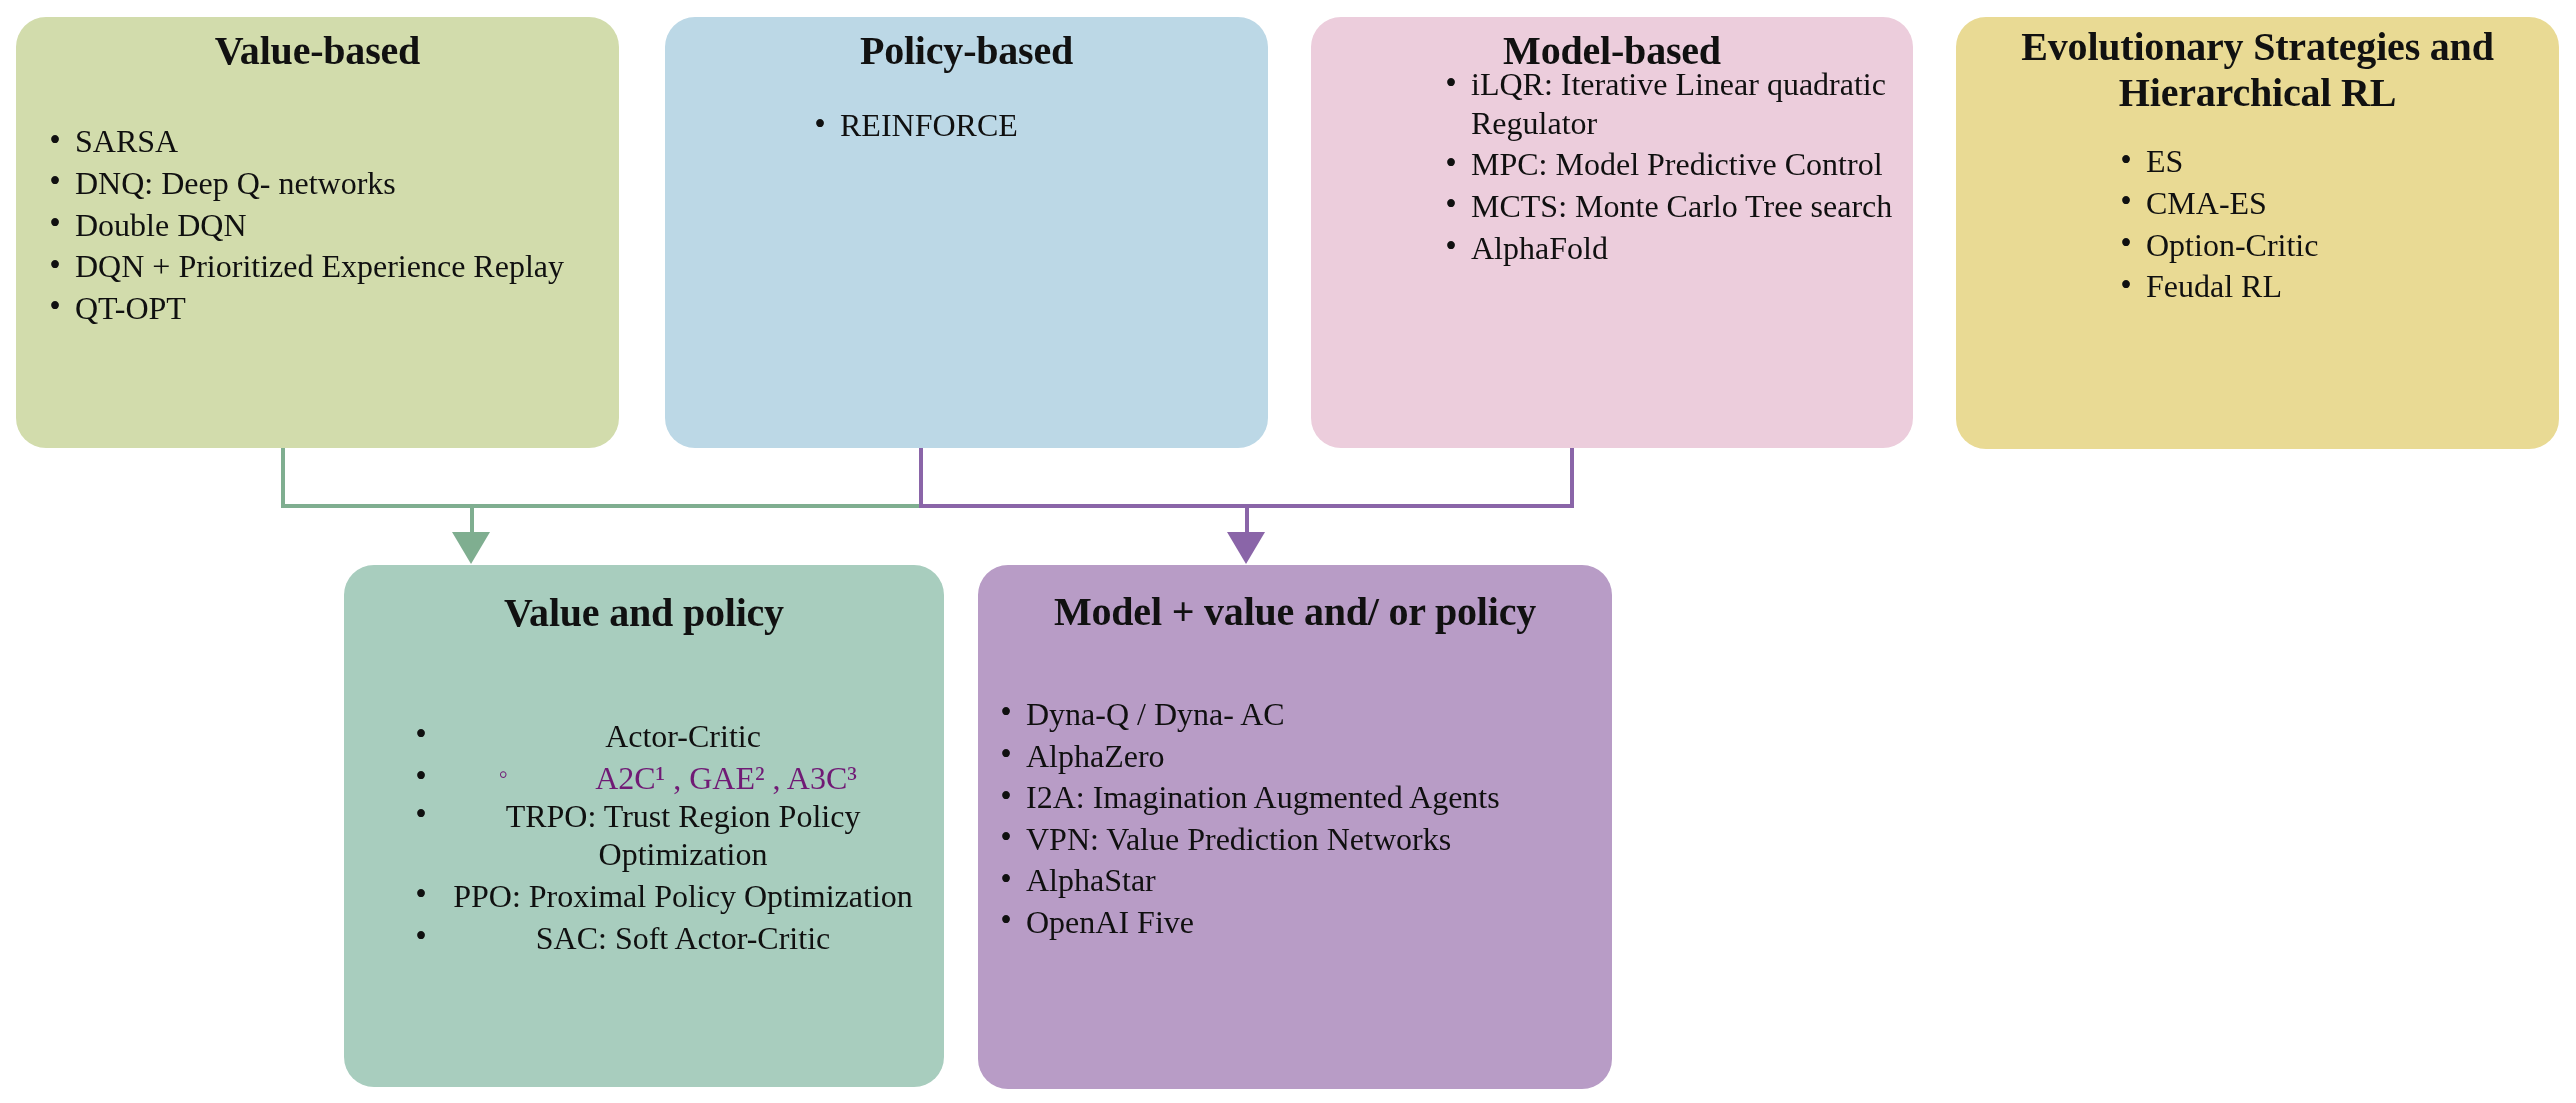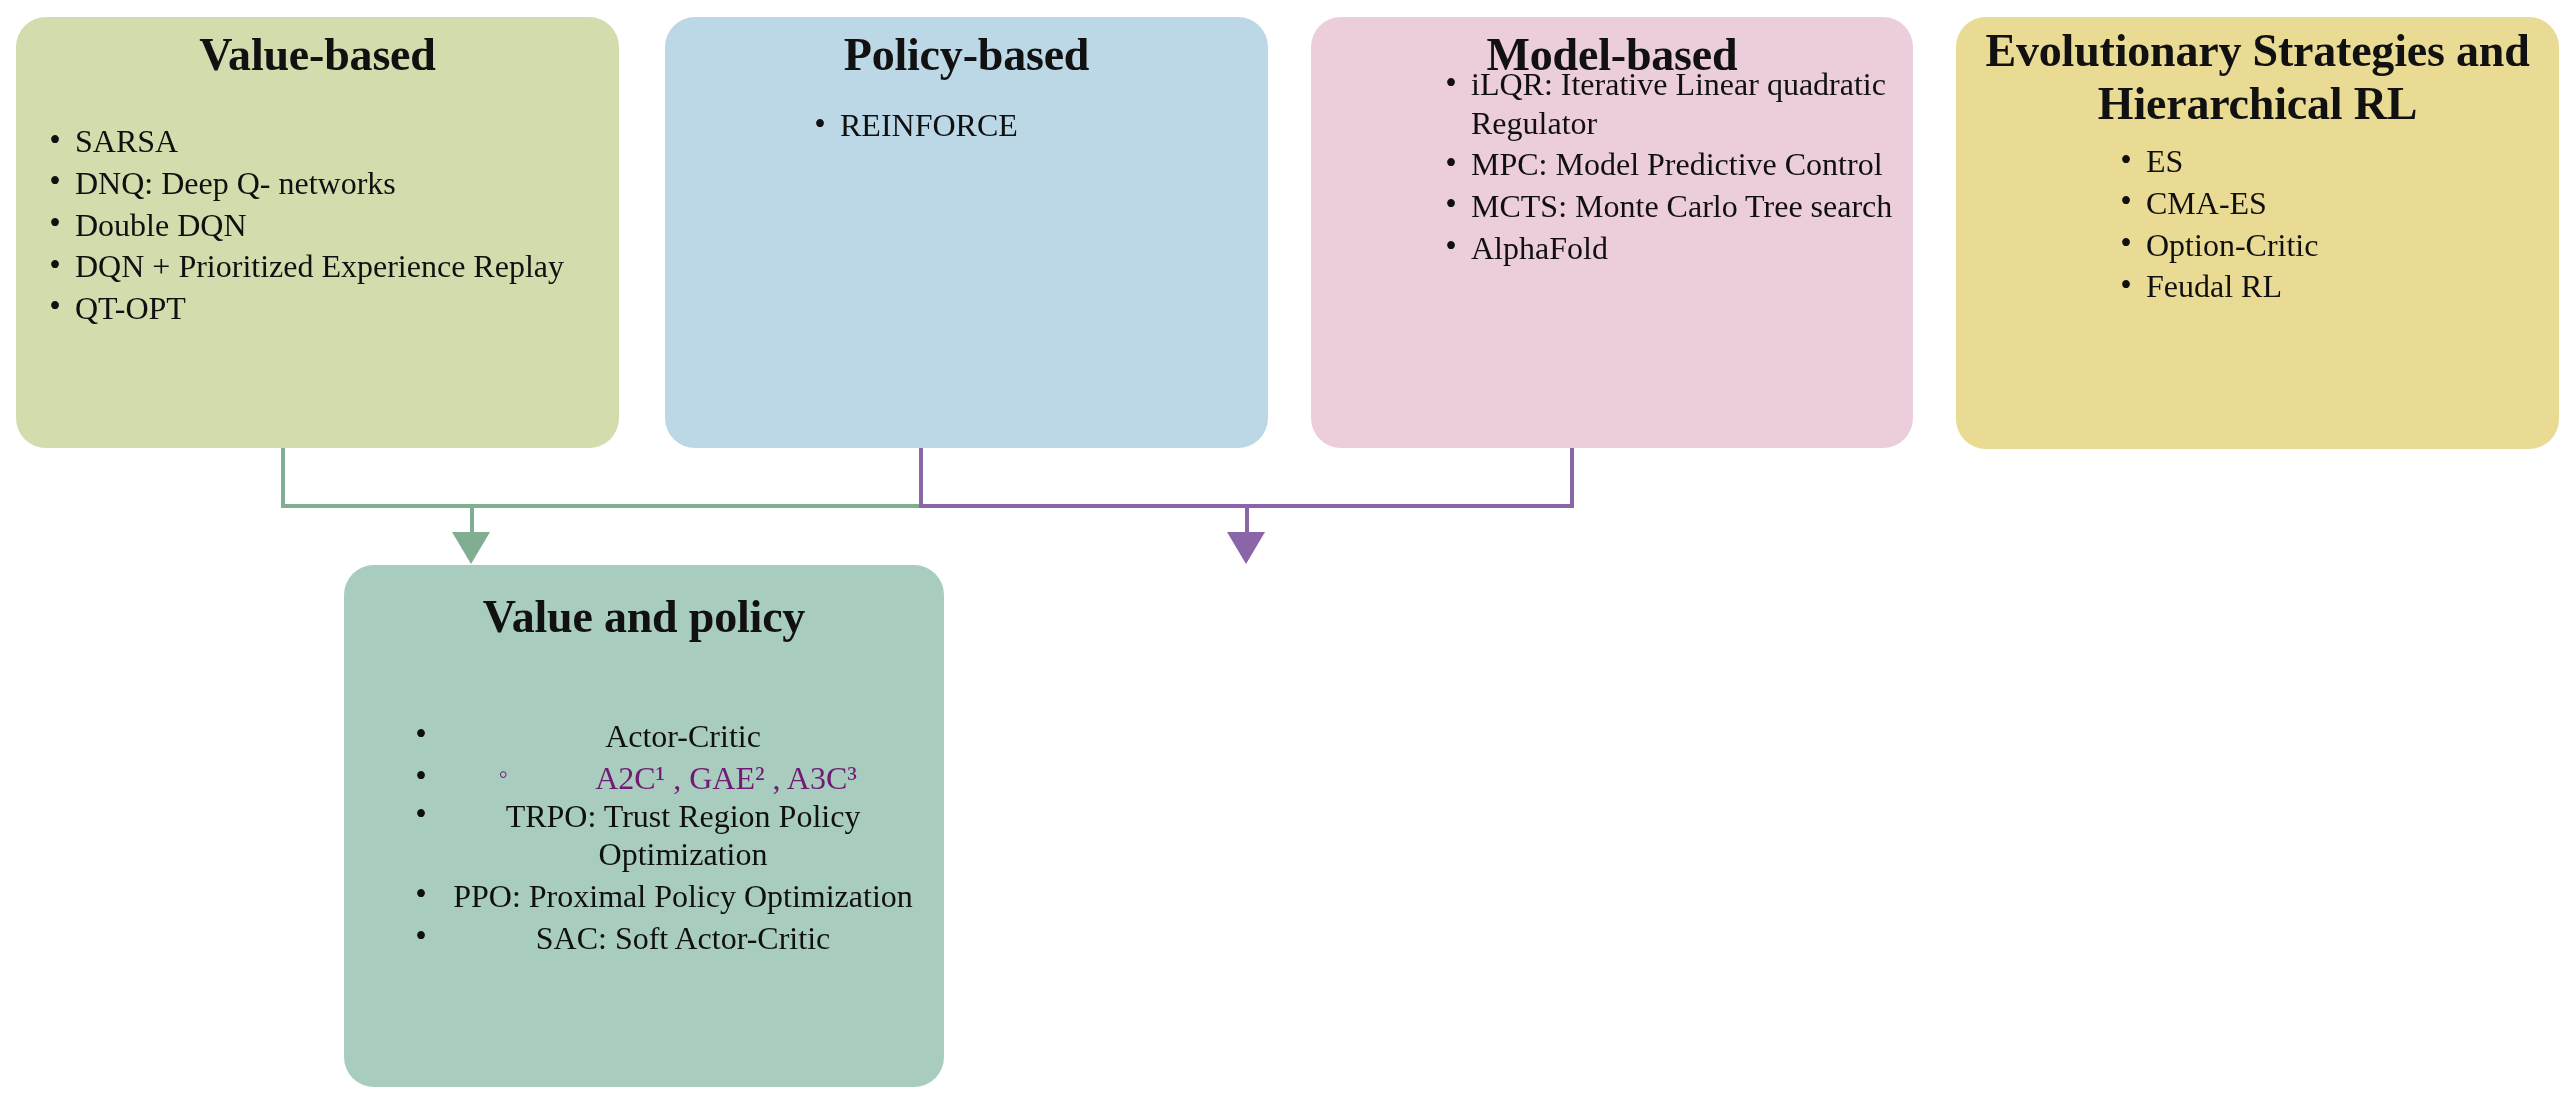--- a/index.html
+++ b/index.html
@@ -19,21 +19,21 @@
   }
   .card {
     position: absolute;
     box-sizing: border-box;
     border-radius: 30px;
     padding: 0;
   }
   .card-title {
     text-align: center;
     font-weight: bold;
-    font-size: 46px;
+    font-size: 40px;
     line-height: 1.16;
     color: #111111;
     font-family: "Liberation Serif", serif;
     letter-spacing: -0.2px;
     white-space: pre-line;
   }
   .bullets {
     list-style: none;
     margin: 0;
     padding: 0;
@@ -174,15 +174,28 @@
         <ul class="sub-bullets">
           <li>A2C¹ , GAE² , A3C³</li>
         </ul>
       </li>
       <li>TRPO: Trust Region Policy Optimization</li>
       <li>PPO: Proximal Policy Optimization</li>
       <li>SAC: Soft Actor-Critic</li>
     </ul>
   </div>
 
+  <div class="card" id="card-model-combo" style="background: rgb(184, 156, 198);">
+    <div class="inner" style="top:24px; left:12.7px; right:12.7px;">
+      <div class="card-title">Model + value and/ or policy</div>
+    </div>
+    <ul class="bullets" style="position:absolute; top:130px; left:16px; right:19px;">
+      <li>Dyna-Q / Dyna- AC</li>
+      <li>AlphaZero</li>
+      <li>I2A: Imagination Augmented Agents</li>
+      <li>VPN: Value Prediction Networks</li>
+      <li>AlphaStar</li>
+      <li>OpenAI Five</li>
+    </ul>
+  </div>
 
 </div>
 
 
 </body></html>

